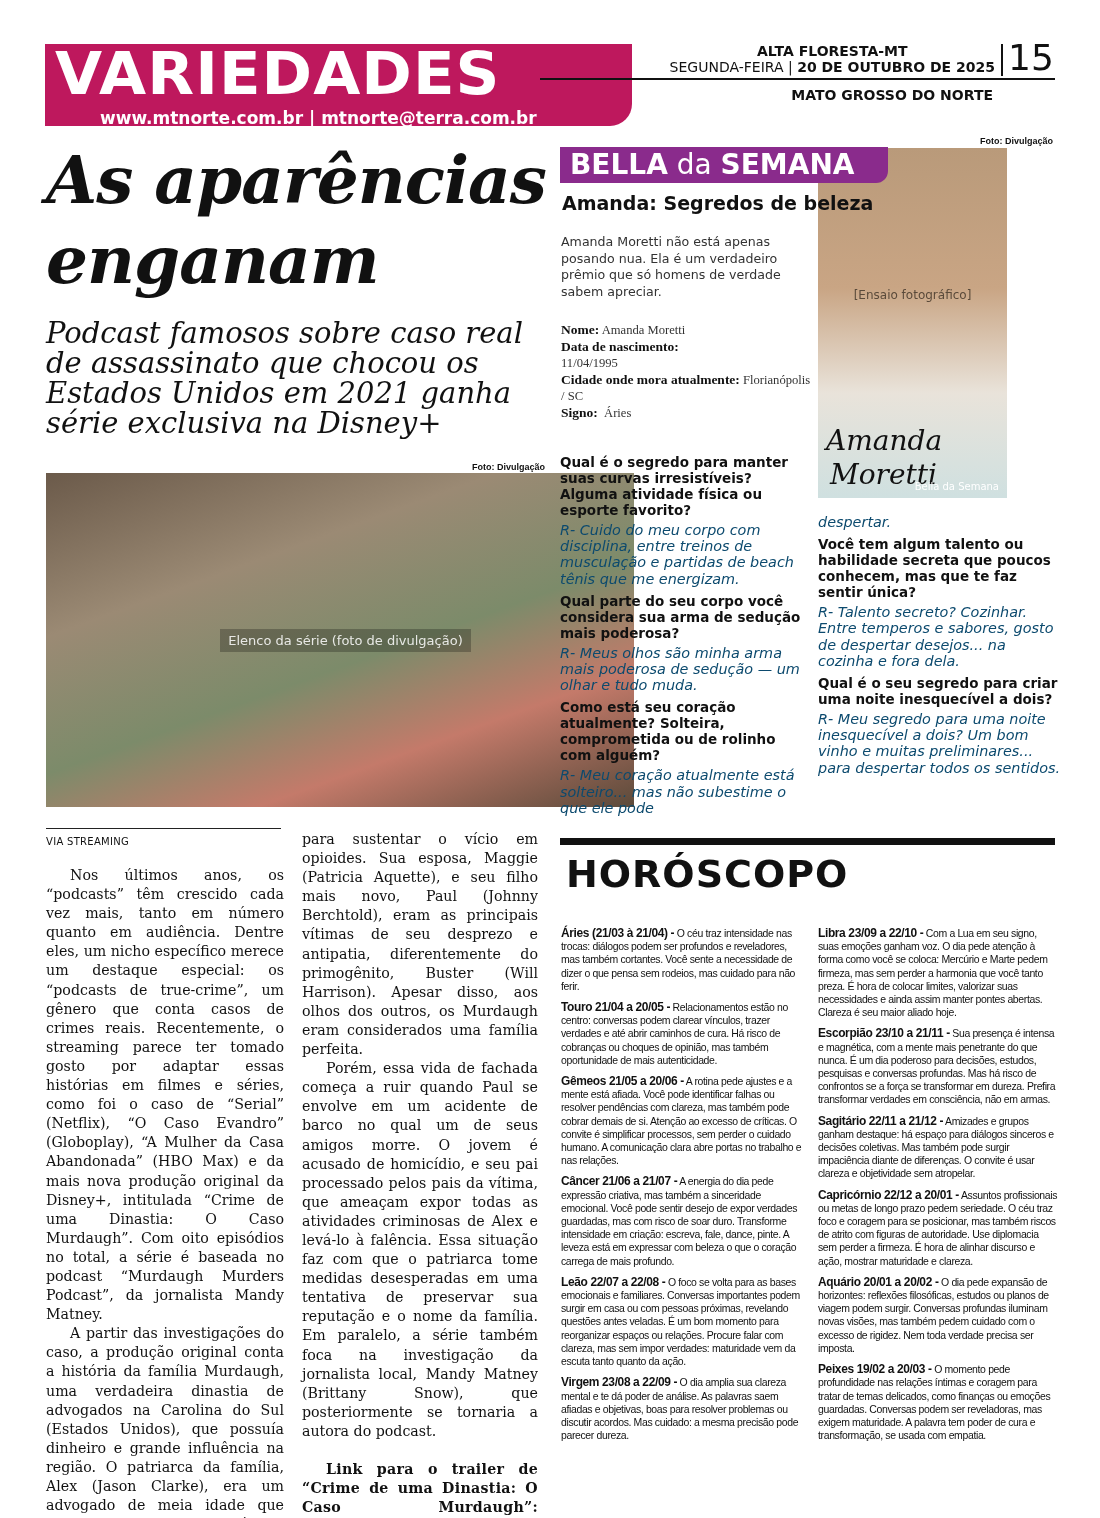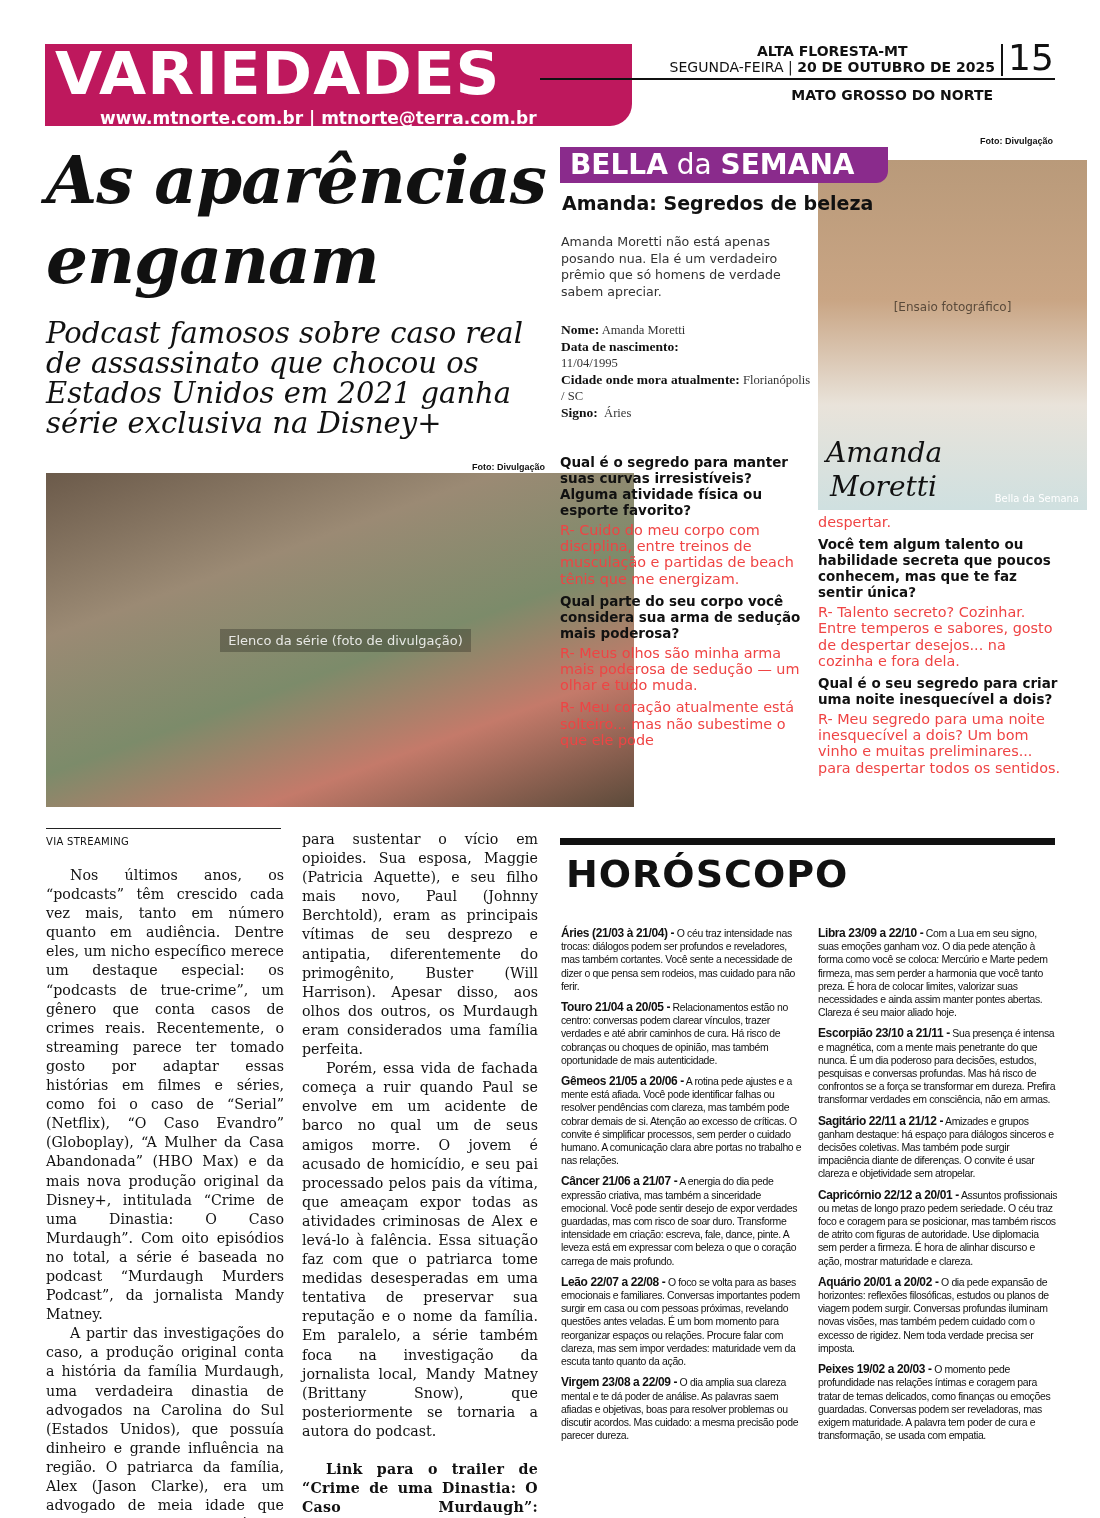--- a/index.html
+++ b/index.html
@@ -29,30 +29,30 @@
   .kicker { position: absolute; left: 46px; top: 836px; font-family: "DejaVu Sans", sans-serif; font-size: 10px; letter-spacing: 0.3px; }
   .col { position: absolute; font-family: "DejaVu Serif", serif; font-size: 14.2px; line-height: 19.1px; text-align: justify; hyphens: auto; }
   .col p { text-indent: 24px; }
   .col .link-block { font-weight: bold; margin-top: 19px; letter-spacing: 0.3px; }
 
   
   .bella-bar { position: absolute; left: 560px; top: 147px; width: 328px; height: 36px; background: #8a2b8c; border-bottom-right-radius: 12px; }
   .bella-title { position: absolute; left: 10px; top: 1px; font-family: "DejaVu Sans", sans-serif; font-size: 28px; color: #fff; line-height: 34px; }
   .bella-title b { font-weight: bold; }
   .bella-sub { position: absolute; left: 562px; top: 192px; font-family: "DejaVu Sans", sans-serif; font-weight: bold; font-size: 19px; z-index: 2; }
-  .bella-photo { position: absolute; left: 818px; top: 160px; width: 269px; height: 350px; background: linear-gradient(180deg, #b99a7a 0%, #c9a584 40%, #e9e3da 70%, #cfe0e0 100%); }
+  .bella-photo { position: absolute; left: 818px; top: 148px; width: 189px; height: 350px; background: linear-gradient(180deg, #b99a7a 0%, #c9a584 40%, #e9e3da 70%, #cfe0e0 100%); }
   .bella-photo .ph-note { position: absolute; left: 0; right: 0; top: 140px; text-align: center; font-size: 12px; color: #5a4a3a; font-family: "DejaVu Sans", sans-serif; }
   .signature { position: absolute; left: 8px; bottom: 6px; font-family: "DejaVu Serif", serif; font-style: italic; font-size: 28px; line-height: 34px; color: #111; }
   .sig-mark { position: absolute; right: 8px; bottom: 6px; font-size: 10px; color: #fff; font-family: "DejaVu Sans", sans-serif; }
   .intro { position: absolute; left: 561px; top: 234px; width: 240px; font-family: "DejaVu Sans", sans-serif; font-size: 12.6px; line-height: 16.5px; color: #333; }
   .profile { position: absolute; left: 561px; top: 322px; width: 250px; font-family: Liberation Serif, serif; font-size: 12.6px; line-height: 16.5px; color: #333; }
   .profile b { color: #111; font-size: 13.5px; }
   .qa { position: absolute; width: 245px; font-family: "DejaVu Sans", sans-serif; }
   .q { font-weight: bold; font-size: 13.5px; line-height: 16px; margin-bottom: 4px; }
-  .a { font-size: 14.4px; line-height: 16.2px; color: #ef4444; margin-bottom: 6px; }
+  .a { font-size: 14.4px; line-height: 16.2px; color: #0c4a6e; margin-bottom: 6px; font-style: italic; }
 
   
   .horo-rule { position: absolute; left: 560px; top: 838px; width: 495px; height: 7px; background: #111; }
   .horo-title { position: absolute; left: 566px; top: 852px; font-family: "DejaVu Sans", sans-serif; font-weight: 900; font-size: 38px; letter-spacing: 1px; }
   .horo-col { position: absolute; width: 240px; font-family: "DejaVu Sans Mono", "Liberation Sans Narrow", sans-serif; margin-top: 14px; }
   .sign { font-family: "Liberation Sans", sans-serif; font-size: 11.4px; line-height: 13.2px; letter-spacing: -0.4px; margin-bottom: 7px; transform: scaleX(0.92); transform-origin: left; width: 262px; }
   .sign b { font-size: 13px; }
 </style>
 </head>
 <body>
@@ -112,20 +112,21 @@
   <div>11/04/1995</div>
   <div><b>Cidade onde mora atualmente:</b> <span>Florianópolis / SC</span></div>
   <div><b>Signo:</b>&nbsp; <span>Áries</span></div>
 </div>
 
 <div class="qa" style="left:560px; top:454px;">
   <div class="q">Qual é o segredo para manter suas curvas irresistíveis? Alguma atividade física ou esporte favorito?</div>
   <div class="a">R- Cuido do meu corpo com disciplina, entre treinos de musculação e partidas de beach tênis que me energizam.</div>
   <div class="q">Qual parte do seu corpo você considera sua arma de sedução mais poderosa?</div>
   <div class="a">R- Meus olhos são minha arma mais poderosa de sedução — um olhar e tudo muda.</div>
+  <div class="q">Como está seu coração atualmente? Solteira, comprometida ou de rolinho com alguém?</div>
   <div class="a">R- Meu coração atualmente está solteiro... mas não subestime o que ele pode</div>
 </div>
 <div class="qa" style="left:818px; top:514px;">
   <div class="a">despertar.</div>
   <div class="q">Você tem algum talento ou habilidade secreta que poucos conhecem, mas que te faz sentir única?</div>
   <div class="a">R- Talento secreto? Cozinhar. Entre temperos e sabores, gosto de despertar desejos... na cozinha e fora dela.</div>
   <div class="q">Qual é o seu segredo para criar uma noite inesquecível a dois?</div>
   <div class="a">R- Meu segredo para uma noite inesquecível a dois? Um bom vinho e muitas preliminares... para despertar todos os sentidos.</div>
 </div>
 

